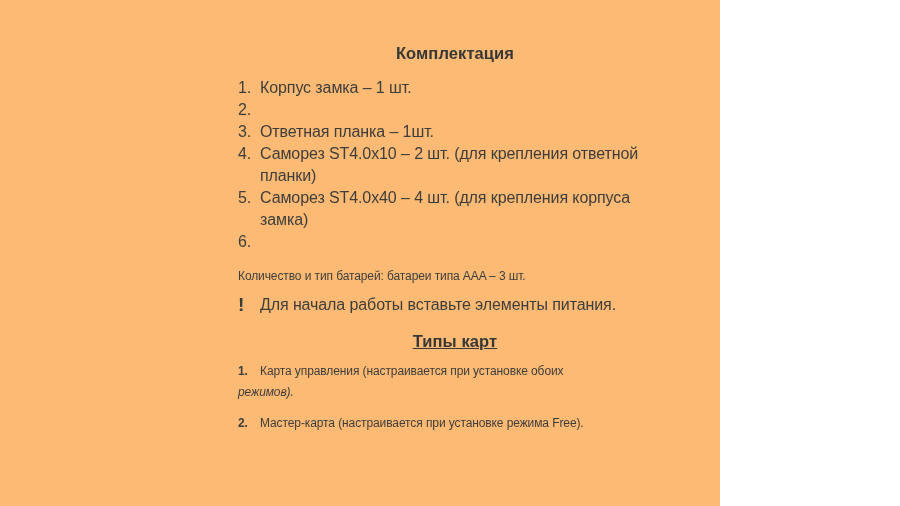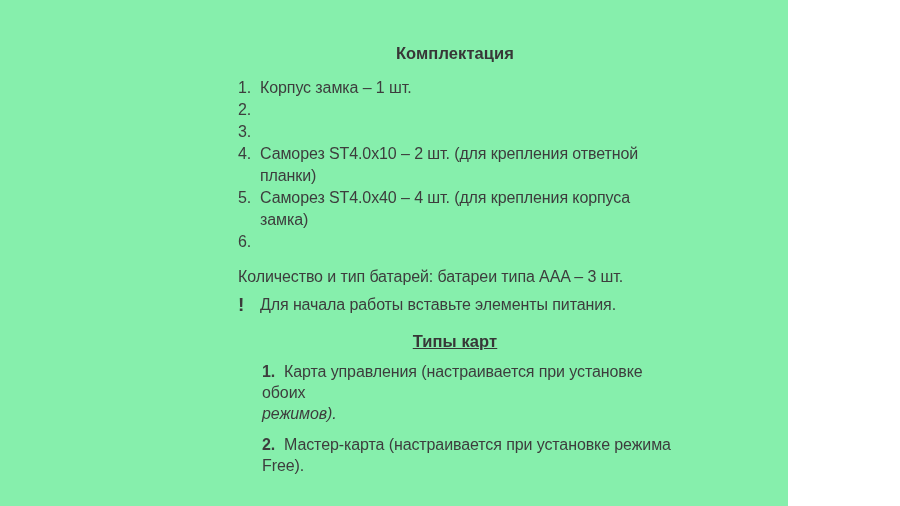--- a/index.html
+++ b/index.html
@@ -7,23 +7,23 @@
     padding: 0;
     background: #ffffff;
     width: 900px;
     height: 506px;
     overflow: hidden;
     font-family: "Liberation Sans", "DejaVu Sans", sans-serif;
     color: #3d3d3d;
   }
   .page {
     position: relative;
-    width: 788px;
+    width: 720px;
     height: 506px;
-    background: #86efac;
+    background: #fdba74;
   }
   .content {
     position: absolute;
     left: 238px;
     top: 44px;
     width: 434px;
   }
   .section-title {
     margin: 0;
     font-size: 16.5px;
@@ -40,21 +40,21 @@
     align-items: flex-start;
     font-size: 16px;
     line-height: 22px;
     letter-spacing: -0.1px;
   }
   .kit-row .num {
     flex: 0 0 22px;
   }
   .battery-block {
     margin-top: 13px;
-    font-size: 16px;
+    font-size: 12px;
     line-height: 21.5px;
     letter-spacing: -0.1px;
   }
   .warning-row {
     margin-top: 6px;
     display: flex;
     align-items: flex-start;
     font-size: 16px;
     line-height: 22px;
     letter-spacing: -0.1px;
@@ -67,25 +67,24 @@
     color: #3a3a3a;
   }
   .title-2 {
     margin-top: 16px;
     text-decoration: underline;
   }
   .card-list {
     margin-top: 10px;
   }
   .card-item {
-    font-size: 16px;
+    font-size: 12px;
     line-height: 21px;
     letter-spacing: -0.1px;
     margin-bottom: 10px;
-    margin-left: 24px;
   }
   .card-item .num2 {
     font-weight: bold;
     display: inline-block;
     min-width: 22px;
   }
   .card-item .line2 {
     display: block;
     font-style: italic;
   }
@@ -101,20 +100,21 @@
     <div class="kit-list">
       <div class="kit-row">
         <span class="num">1.</span>
         <span class="txt">Корпус замка – 1 шт.</span>
       </div>
       <div class="kit-row">
         <span class="num">2.</span>
       </div>
       <div class="kit-row">
         <span class="num">3.</span>
+        <span class="txt">Ответная планка – 1шт.</span>
       </div>
       <div class="kit-row">
         <span class="num">4.</span>
         <span class="txt">Саморез ST4.0x10 – 2 шт. (для крепления ответной планки)</span>
       </div>
       <div class="kit-row">
         <span class="num">5.</span>
         <span class="txt">Саморез ST4.0x40 – 4 шт. (для крепления корпуса замка)</span>
       </div>
       <div class="kit-row">

